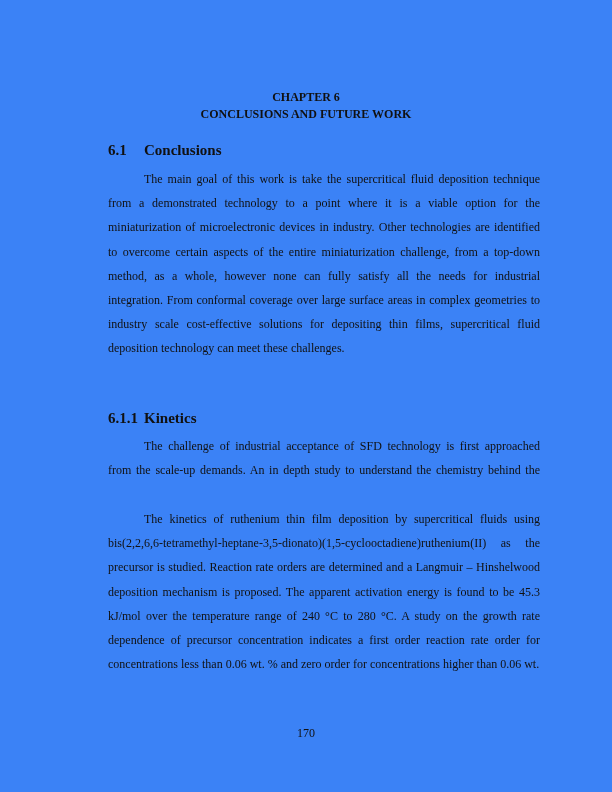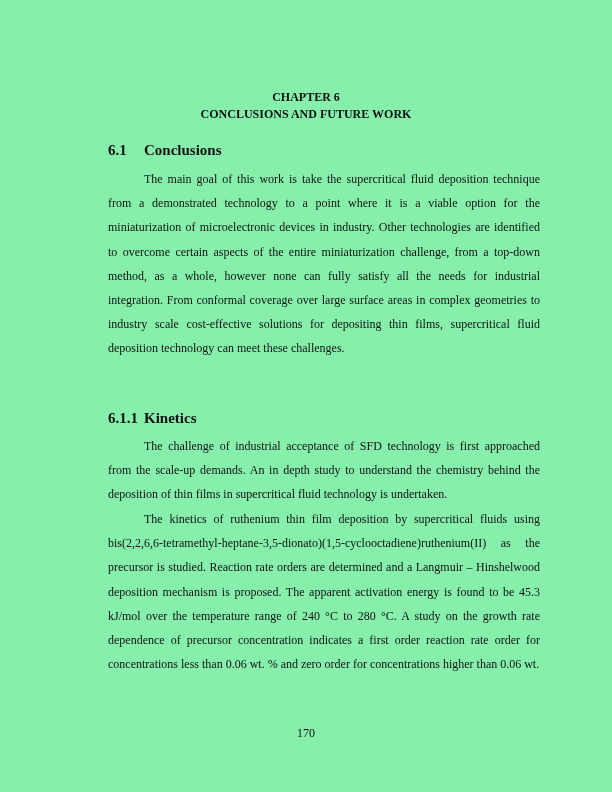--- a/index.html
+++ b/index.html
@@ -1,18 +1,18 @@
 <!DOCTYPE html>
 <html><head>
   <meta charset="utf-8">
   <style>
     html, body { margin: 0; padding: 0; background: #ffffff; }
     body { width: 612px; height: 792px; position: relative; overflow: hidden;
       font-family: "Liberation Serif", "DejaVu Serif", serif; color: #111; font-size: 12px; }
-    .page { position: absolute; left: 0; top: 0; width: 612px; height: 792px; background: #86efac; }
+    .page { position: absolute; left: 0; top: 0; width: 612px; height: 792px; background: #3b82f6; }
     .center { position: absolute; left: 0; width: 612px; text-align: center; font-weight: bold; font-size: 12px; }
     .heading { position: absolute; left: 108px; font-weight: bold; font-size: 15px; white-space: nowrap; }
     .heading .num { display: inline-block; width: 36px; }
     .para { position: absolute; left: 108px; width: 432px; font-size: 12px; line-height: 24.2px; text-align: justify; }
     .para .line { display: block; height: 24.2px; text-align: justify; text-align-last: justify; white-space: nowrap; }
     .para .line.last { text-align-last: left; }
     .para .line.indent { padding-left: 36px; }
     .pagenum { position: absolute; left: 0; width: 612px; text-align: center; font-size: 12px; }
   </style>
 </head>
@@ -38,21 +38,20 @@
     <span class="line last" style="white-space: normal; overflow: visible;">deposition technology can meet these challenges.</span>
   </div>
 
   <div class="heading" style="top:410px;">
     <span class="num">6.1.1</span><span>Kinetics</span>
   </div>
 
   <div class="para" style="top:434px;">
     <span class="line indent" style="white-space: normal; overflow: visible;">The challenge of industrial acceptance of SFD technology is first approached</span>
     <span class="line" style="white-space: normal; overflow: visible;">from the scale-up demands.  An in depth study to understand the chemistry behind the</span>
-    <span class="line last" style="white-space: normal; overflow: visible;">deposition of thin films in supercritical fluid technology is undertaken.</span>
   </div>
 
   <div class="para" style="top:507px;">
     <span class="line indent" style="white-space: normal; overflow: visible;">The kinetics of ruthenium thin film deposition by supercritical fluids using</span>
     <span class="line" style="white-space: normal; overflow: visible;">bis(2,2,6,6-tetramethyl-heptane-3,5-dionato)(1,5-cyclooctadiene)ruthenium(II)    as    the</span>
     <span class="line" style="white-space: normal; overflow: visible;">precursor is studied. Reaction rate orders are determined and a Langmuir – Hinshelwood</span>
     <span class="line" style="white-space: normal; overflow: visible;">deposition mechanism is proposed.  The apparent activation energy is found to be 45.3</span>
     <span class="line" style="white-space: normal; overflow: visible;">kJ/mol over the temperature range of 240 °C to 280 °C.  A study on the growth rate</span>
     <span class="line" style="white-space: normal; overflow: visible;">dependence of precursor concentration indicates a first order reaction rate order for</span>
     <span class="line last" style="white-space: normal; overflow: visible;">concentrations less than 0.06 wt. % and zero order for concentrations higher than 0.06 wt.</span>

